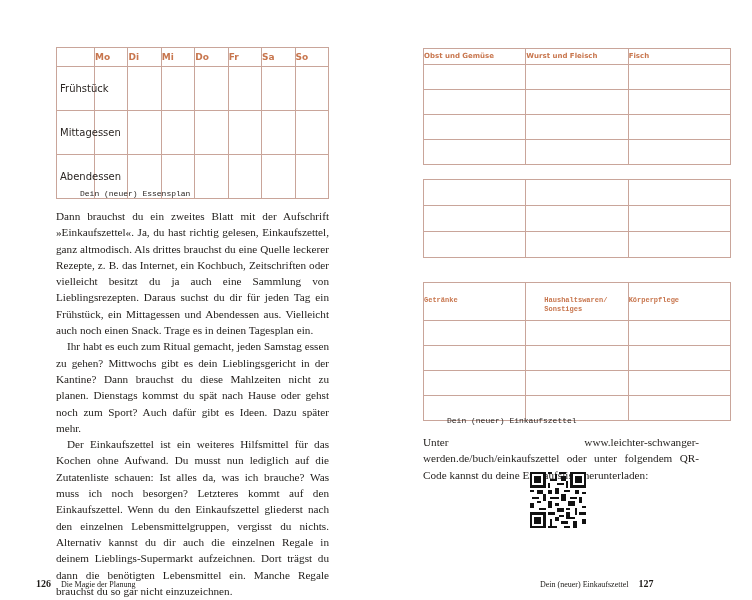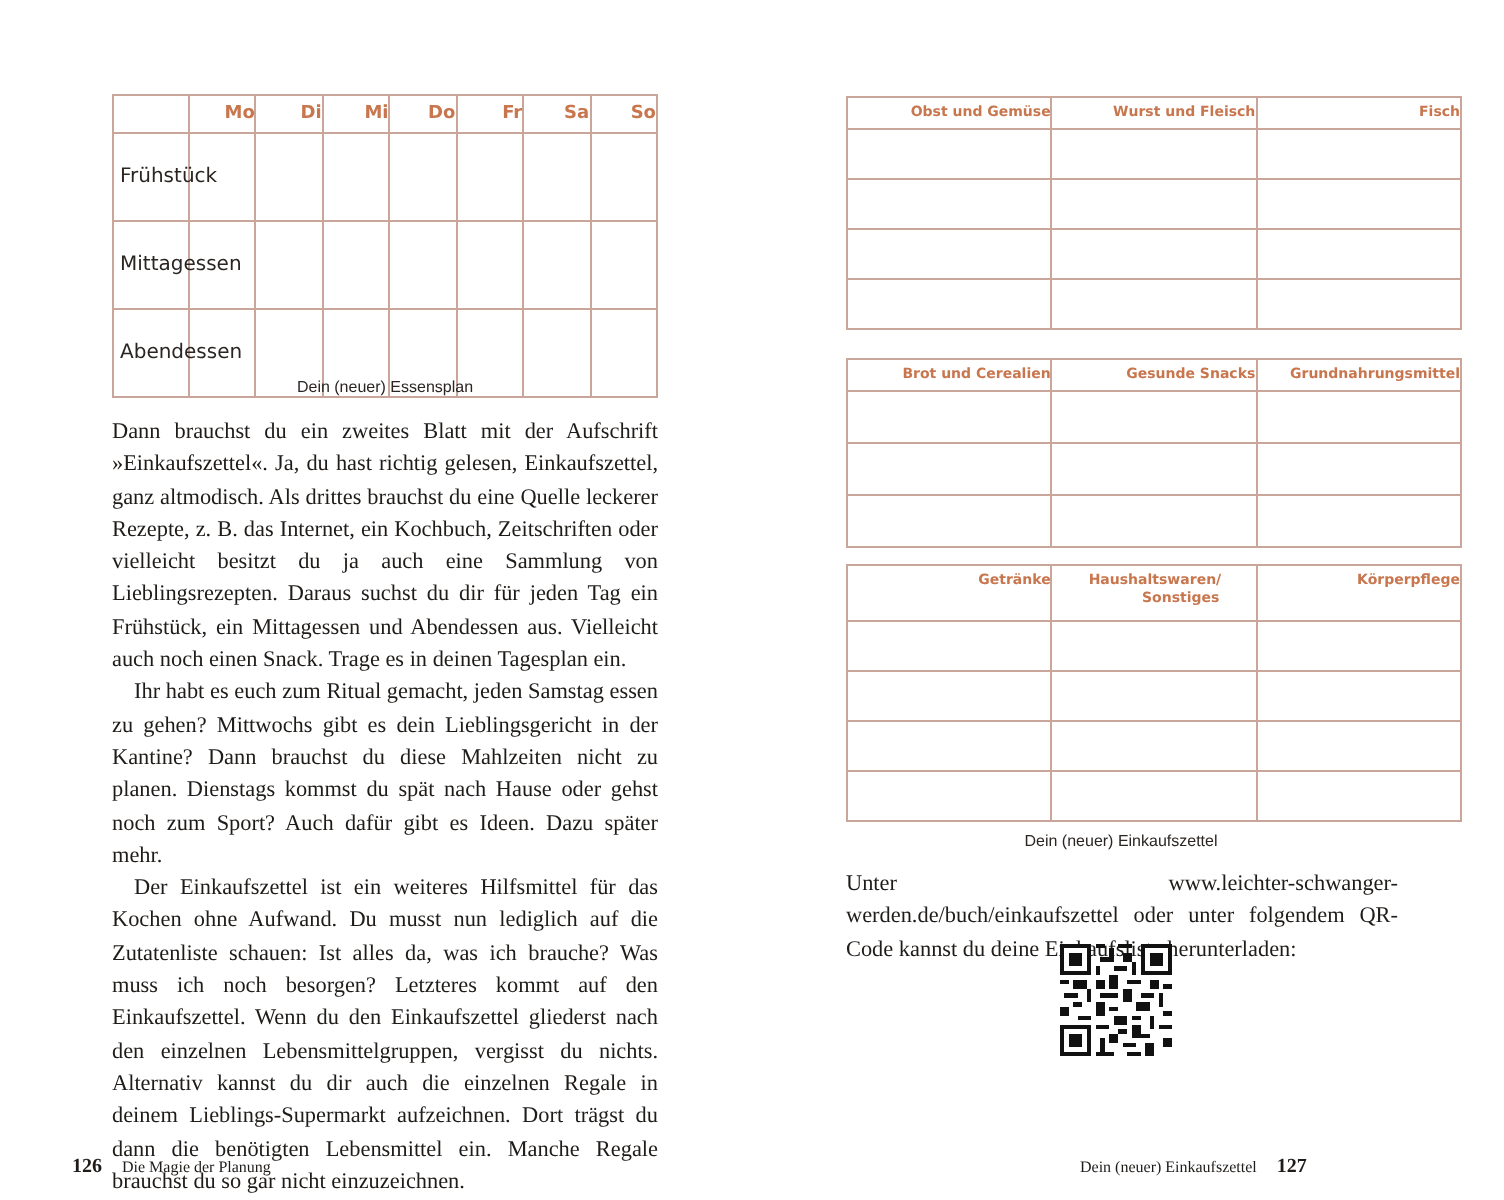--- a/index.html
+++ b/index.html
@@ -1,35 +1,35 @@
 <!DOCTYPE html>
 <html><head>
 <meta charset="utf-8">
 <style>
   html, body { margin:0; padding:0; }
   body { width:752px; height:600px; background:#ffffff; position:relative; overflow:hidden; color:#1e1b18; }
   table.grid { position:absolute; border-collapse:collapse; table-layout:fixed; }
   table.grid td, table.grid th { border:1px solid #c9a59a; padding:0; }
-  table.grid th { color:#c8764e; font-family:"DejaVu Sans", sans-serif; font-weight:bold; text-align:right; vertical-align:middle; }
+  table.grid th { color:#c8764e; font-family:"DejaVu Sans", sans-serif; font-weight:bold; text-align:left; vertical-align:middle; }
   
   #plan { left:56px; top:47px; width:273px; }
   #plan th { font-size:9px; height:18px; }
   #plan td.rowlabel { font-family:"DejaVu Sans", sans-serif; font-size:10px; vertical-align:top; padding:16px 0 0 3px; color:#2a2522; }
   #plan td { height:27px; }
   
   .shop { left:423px; width:308px; }
   .shop th { font-size:7px; height:15px; font-weight:bold; line-height:9px; }
   .shop td { height:24px; }
   #shopA { top:48px; }
   #shopB { top:179px; }
   #shopB td { height:25px; }
   #shopC { top:282px; }
-  #shopC th { height:24px; vertical-align:top; padding-top:3px; }
+  #shopC th { height:24px; vertical-align:top; padding-top:13px;font-family:Liberation Mono, monospace; }
   #shopC td { height:24px; }
-  .caption { position:absolute; font-family:Liberation Sans, sans-serif; font-size:8px; color:#2a2522; text-align:center; }
+  .caption { position:absolute; font-family:Liberation Mono, monospace; font-size:8px; color:#2a2522; text-align:left;margin-left:24px; }
   .body-text { position:absolute; font-family:"Liberation Serif", serif; font-size:11.2px; line-height:16.3px; text-align:justify; color:#1e1b18; }
   .body-text p { margin:0; text-indent:11px; }
   .body-text p.first { text-indent:0; }
   .footer { position:absolute; font-family:Liberation Serif, serif; font-size:8px; color:#1e1b18; top:578px; }
   .footer .num { font-weight:bold; font-size:10px; }
   .qr { position:absolute; left:530px; top:472px; width:56px; height:56px; }
 </style>
 </head>
 <body>
 
@@ -117,25 +117,20 @@
   <tr>
         <td></td>
         <td></td>
         <td></td>
       </tr>
 </tbody>
   </table>
 
 <table id="shopB" class="grid shop">
   <tbody>
-      <tr>
-    <th>Brot und Cerealien</th>
-    <th>Gesunde Snacks</th>
-    <th>Grundnahrungsmittel</th>
-  </tr>
   <tr>
         <td></td>
         <td></td>
         <td></td>
       </tr>
   <tr>
         <td></td>
         <td></td>
         <td></td>
       </tr>

